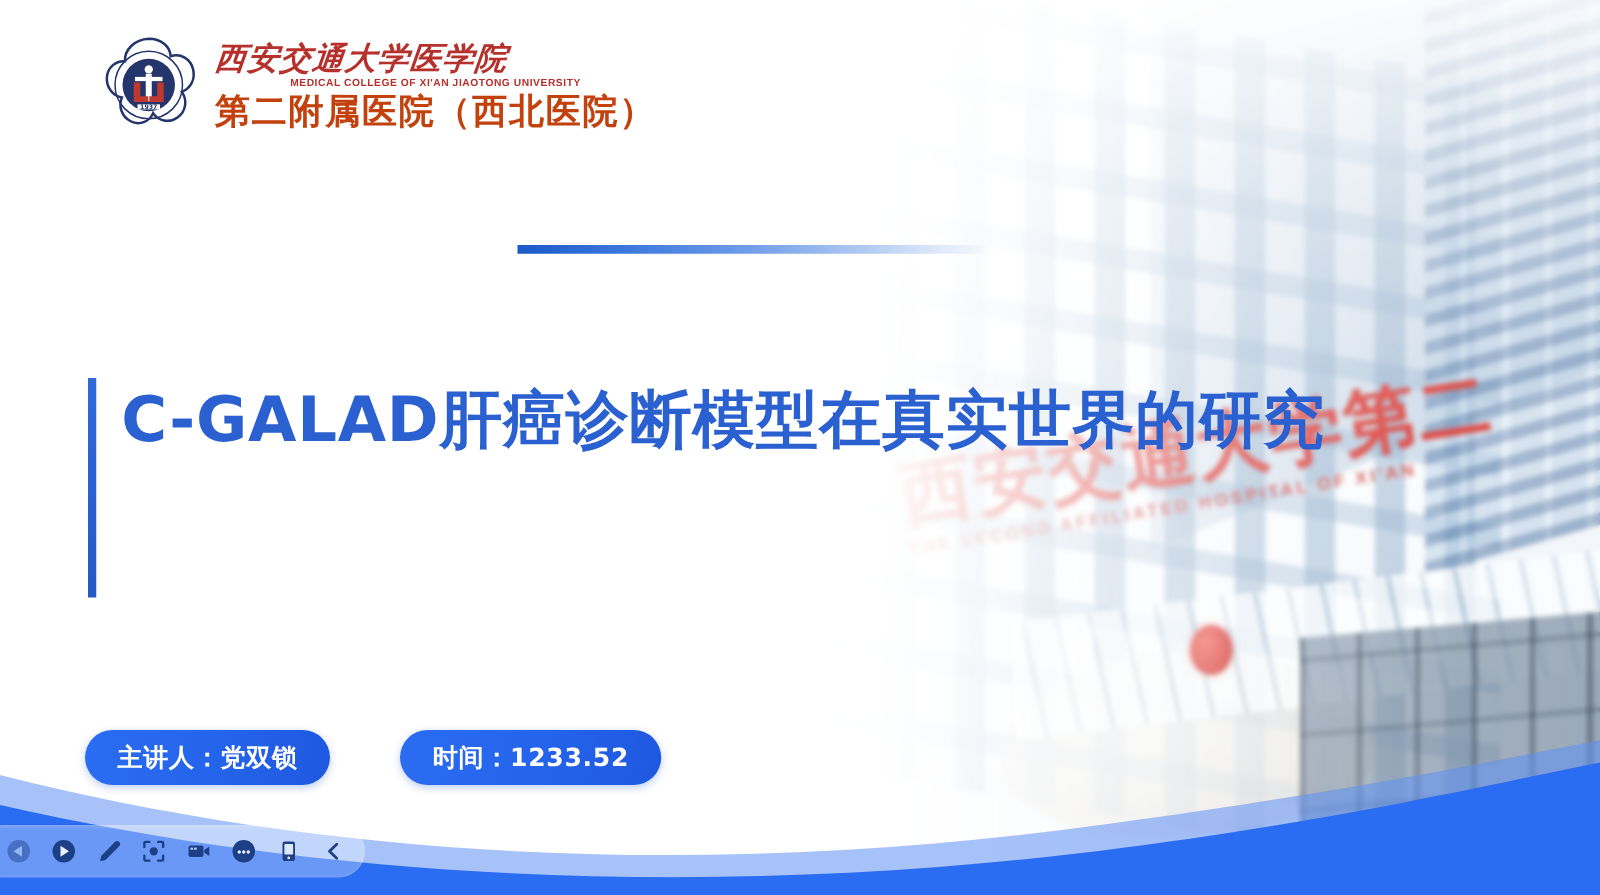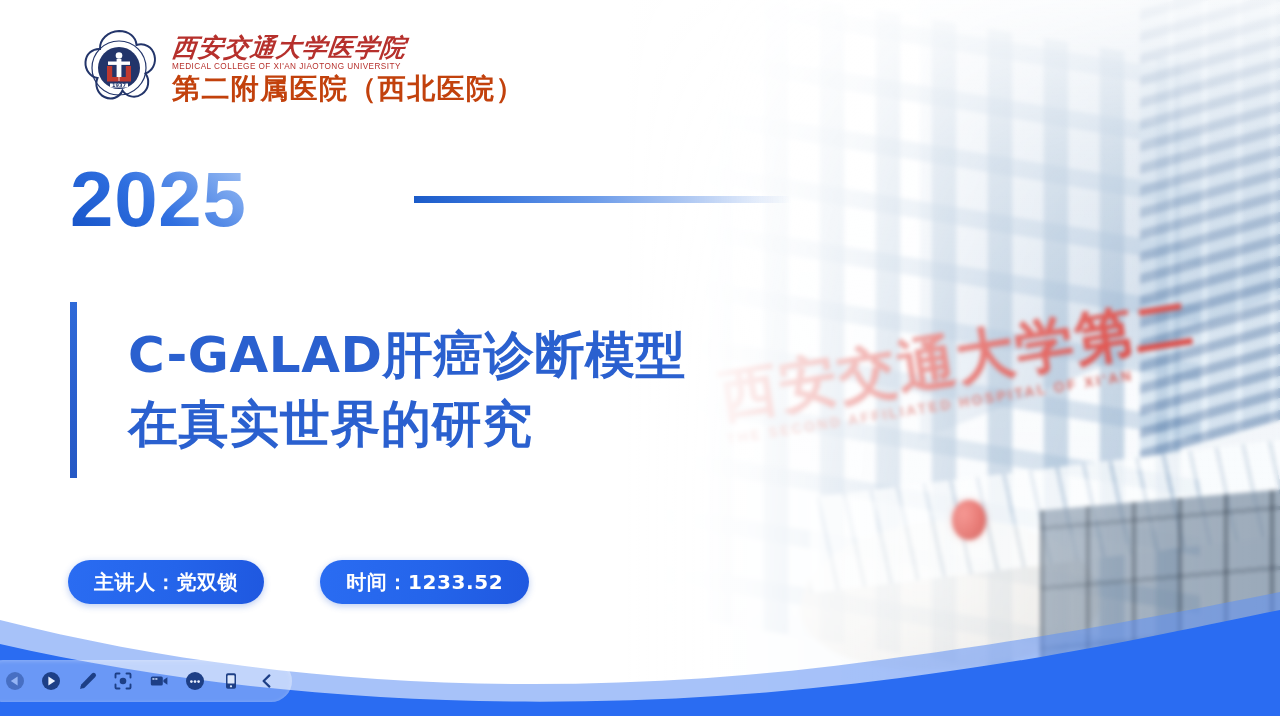--- a/index.html
+++ b/index.html
@@ -172,23 +172,24 @@
   .emblem svg { display:block; }
   .logo-text { display:flex; flex-direction:column; }
   .logo-cn-small {
     font-family:"Liberation Serif","DejaVu Serif",serif;
     color:#b6302c; font-size:25px; font-weight:700;
     font-style:italic; letter-spacing:.04em;
     line-height:1.05;
     transform:skewX(-6deg);
   }
   .logo-en {
-    color:#b6302c; font-size:8.2px; font-weight:400;
+    color:#b6302c; font-size:8.2px; font-weight:700;
     letter-spacing:.055em; margin-top:1px; margin-bottom:2px;
     white-space:nowrap;
+    text-align:center;
   }
   .logo-cn-big {
     color:#c2410c; font-size:28px; font-weight:700;
     letter-spacing:.05em; line-height:1.15;
     font-family:"DejaVu Sans","Liberation Sans",sans-serif;
     white-space:nowrap;
   }
 
   
   .year {
@@ -211,33 +212,33 @@
   .title-block {
     position:absolute; left:70px; top:302px;
     display:flex; align-items:stretch; gap:20px;
     z-index:6;
   }
   .title-bar {
     width:7px; min-height:176px;
     background:linear-gradient(180deg,#2f6ad8 0%,#2a60cf 50%,#2558c4 100%);
     flex:none;
   }
-  .title-lines { display:flex; flex-direction:column; justify-content:center;margin-left:31px; }
+  .title-lines { display:flex; flex-direction:row; justify-content:center; }
   .title-line {
     color:#2a60cf;
     font-size:50px; font-weight:700;
     line-height:1.38;
     letter-spacing:.012em;
     white-space:nowrap;
     font-family:"DejaVu Sans","Liberation Sans",sans-serif;
   }
 
   
   .pills {
-    position:absolute; left:68px; top:560px;
+    position:absolute; left:68px; top:584px;
     display:flex; gap:56px; z-index:6;
   }
   .pill {
     height:44px; padding:0 26px;
     display:flex; align-items:center; justify-content:center;
     border-radius:24px;
     background:linear-gradient(95deg,#2a6cf2 0%,#2464ea 55%,#1f58e0 100%);
     color:#ffffff; font-size:20px; font-weight:700;
     letter-spacing:.03em; white-space:nowrap;
     box-shadow:0 2px 7px rgba(30,85,210,.30);
@@ -303,21 +304,20 @@
         <text x="39" y="59.2" text-anchor="middle" font-size="5" font-weight="700" font-family="DejaVu Sans, sans-serif" fill="#23356a">1937</text>
       </svg>
     </div>
     <div class="logo-text">
       <div class="logo-cn-small">西安交通大学医学院</div>
       <div class="logo-en">MEDICAL COLLEGE OF XI'AN JIAOTONG UNIVERSITY</div>
       <div class="logo-cn-big">第二附属医院（西北医院）</div>
     </div>
   </div>
 
-  <div class="year">2025</div>
   <div class="rule"></div>
 
   <div class="title-block">
     <div class="title-bar"></div>
     <div class="title-lines">
       <div class="title-line">C-GALAD肝癌诊断模型</div>
       <div class="title-line">在真实世界的研究</div>
     </div>
   </div>
 

